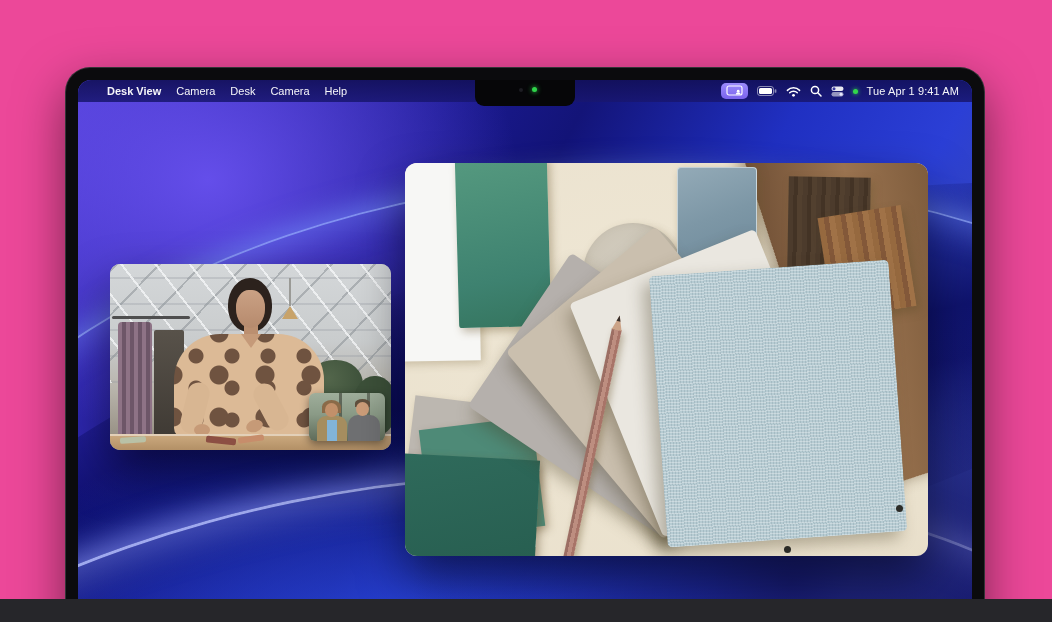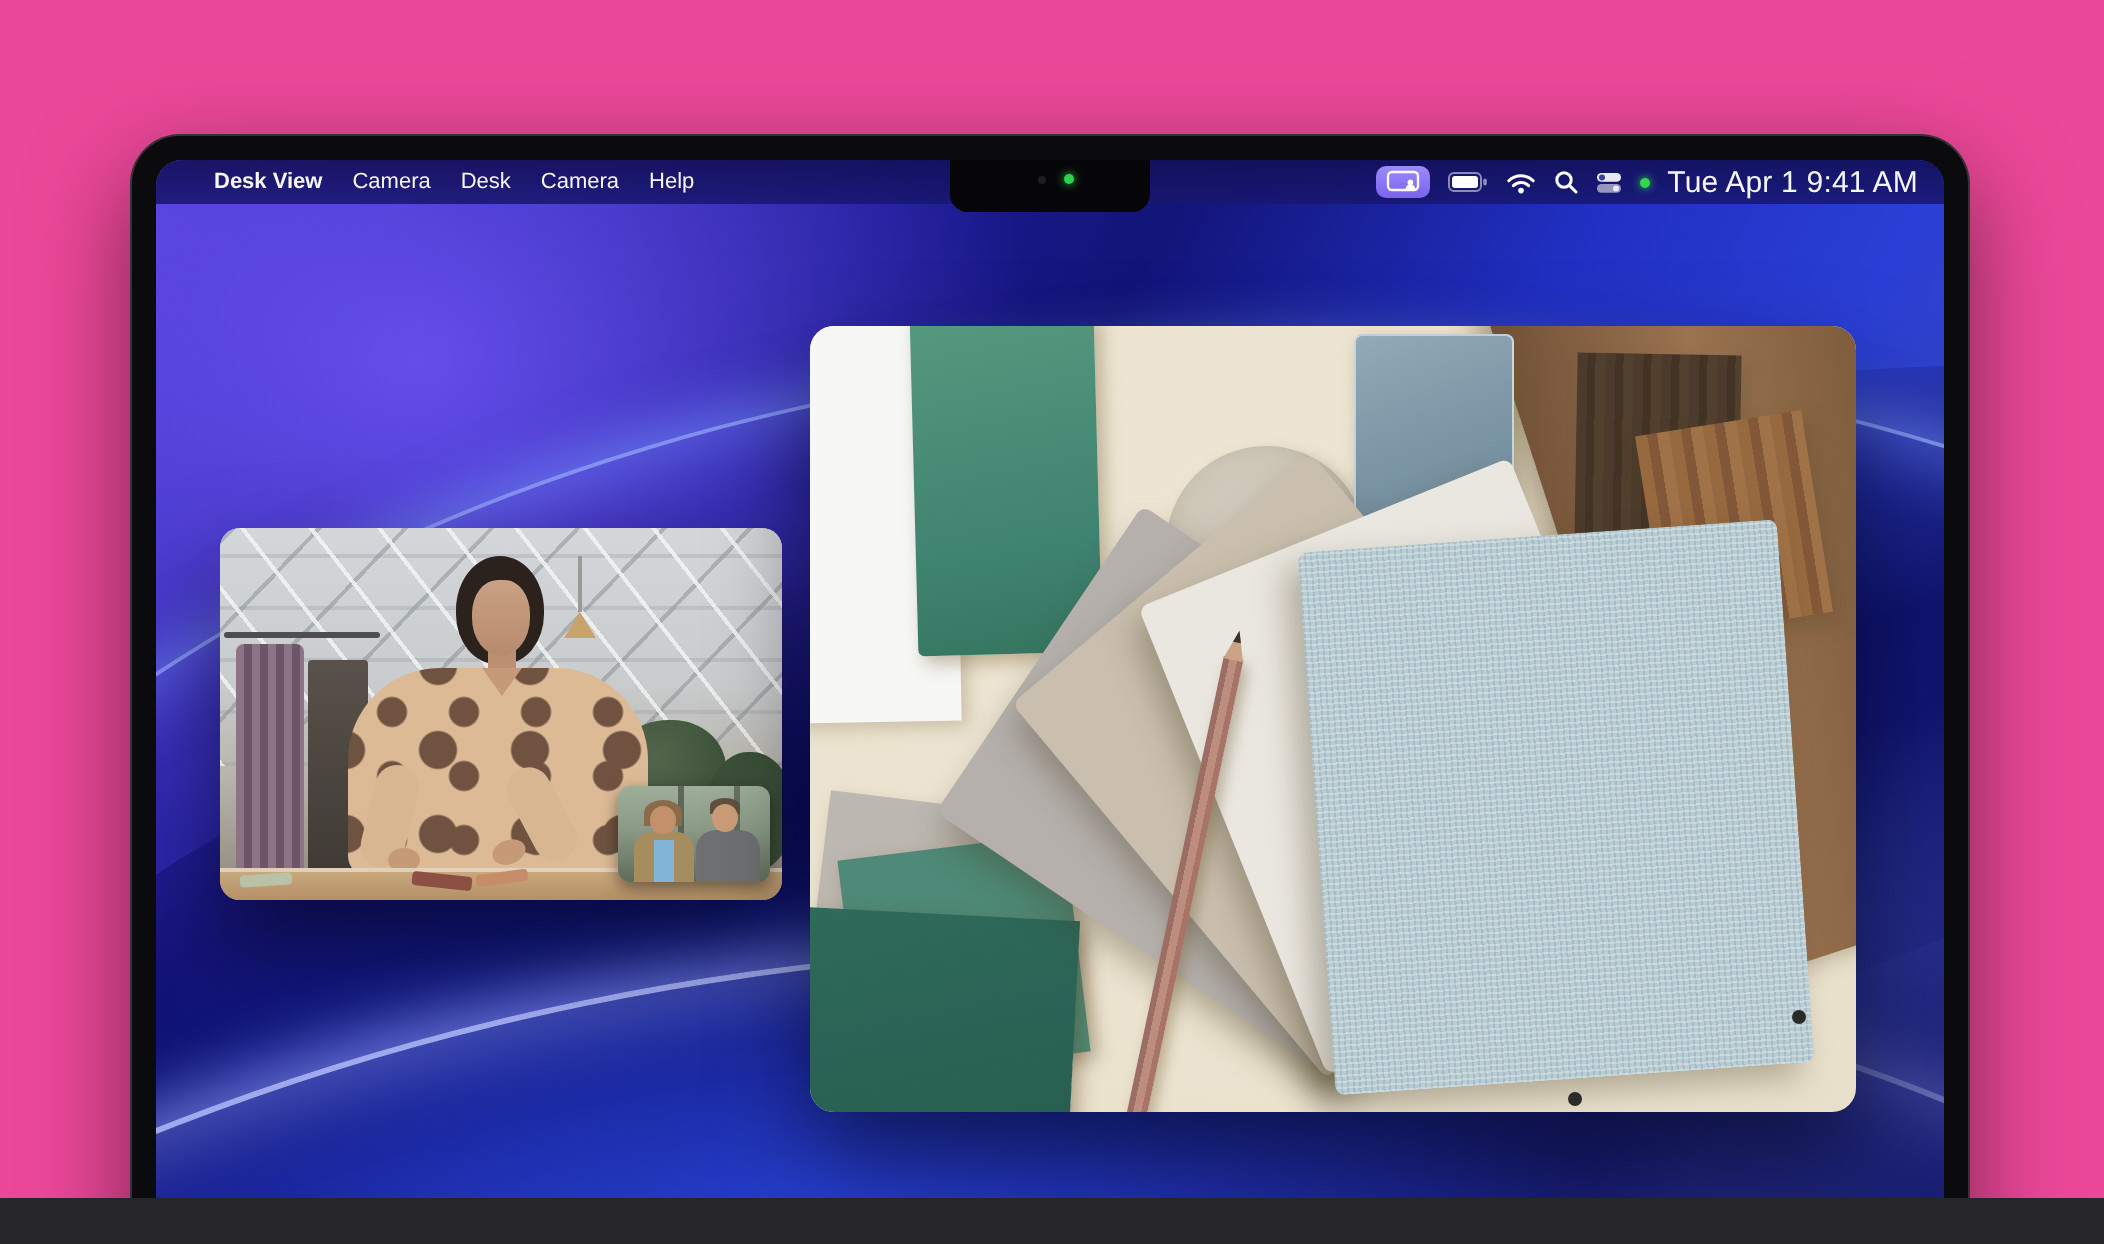--- a/index.html
+++ b/index.html
@@ -34,21 +34,21 @@
     display:flex;align-items:center;justify-content:space-between;color:rgba(255,255,255,.96);font-size:11px;}
   .mb-left{display:flex;align-items:center;gap:15px;padding-left:14px;}
   .mb-left .apple{font-size:12.5px;line-height:1;}
   .mb-left .app{font-weight:700;}
   .mb-left .mi{font-weight:500;}
   .mb-right{display:flex;align-items:center;gap:9px;padding-right:13px;}
   .pill{width:27px;height:16px;border-radius:5px;background:linear-gradient(180deg,#9b8bfa,#7a63ee);
         display:flex;align-items:center;justify-content:center;}
   .statusicon{display:flex;align-items:center;}
   .greendot{width:5px;height:5px;border-radius:50%;background:#32d74b;box-shadow:0 0 4px #32d74b;}
-  .clock{font-size:15px;font-weight:500;letter-spacing:.1px;white-space:nowrap;}
+  .clock{font-size:11px;font-weight:500;letter-spacing:.1px;white-space:nowrap;}
 
   
   .notch{position:absolute;left:50%;margin-left:-50px;top:0;width:100px;height:26px;background:#060608;
          border-radius:0 0 9px 9px;z-index:7;}
   .notch .cam{position:absolute;left:57px;top:7px;width:5px;height:5px;border-radius:50%;background:#2fd34a;box-shadow:0 0 5px #2fd34a;}
   .notch .lens{position:absolute;left:44px;top:8px;width:4px;height:4px;border-radius:50%;background:#1d1d22;}
 
   
   .win{position:absolute;overflow:hidden;box-shadow:0 22px 46px rgba(0,0,10,.5);}
 

